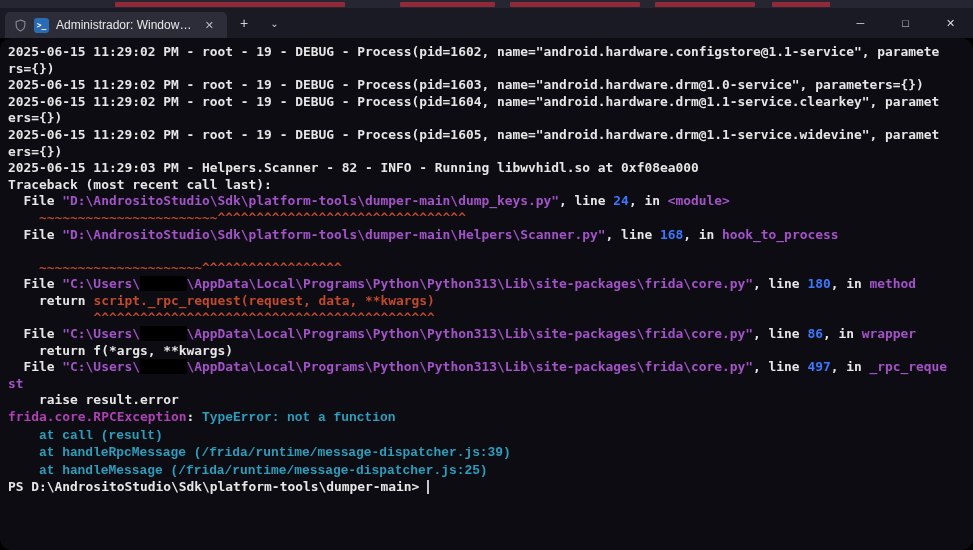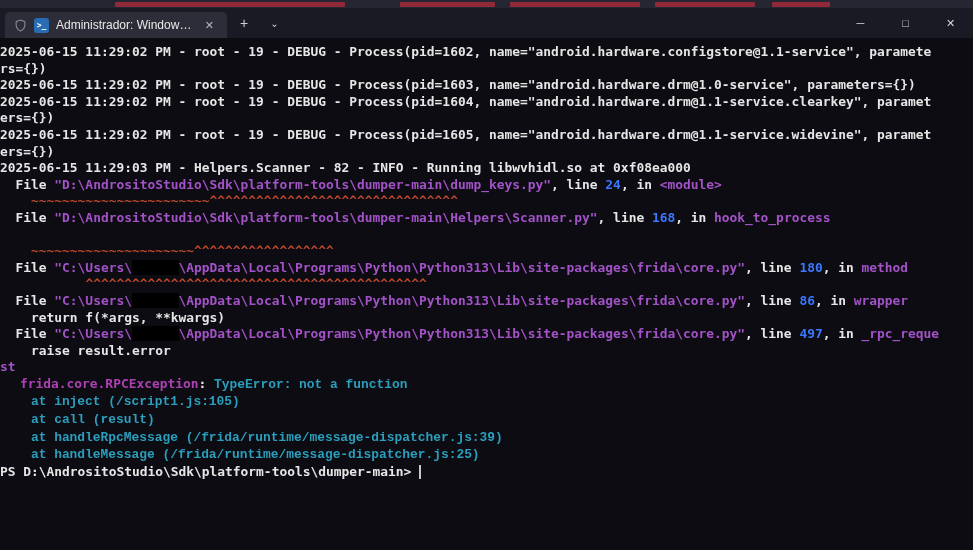--- a/index.html
+++ b/index.html
@@ -29,28 +29,28 @@
                text-overflow:ellipsis; flex:1; }
   .tab-close { color:#b8b8c0; font-size:11px; cursor:pointer; padding:2px 4px; border-radius:3px; flex:none; }
   .tb-btn { color:#cfcfd6; font-size:14px; padding:2px 9px; margin-left:4px; cursor:pointer; border-radius:3px; }
   .tb-btn.small { font-size:10px; }
   .spacer { flex:1; }
   .win-controls { display:flex; height:30px; align-self:flex-start; }
   .wc { width:45px; height:30px; display:flex; align-items:center; justify-content:center;
         color:#d6d6dc; font-size:11px; cursor:pointer; }
 
   
-  .terminal { flex:1; background:var(--terminal-bg,#0c0c12); padding:6px 0 0 0; overflow:hidden; }
+  .terminal { flex:1; background:var(--terminal-bg,#0c0c12); padding:6px 0 0 8px; overflow:hidden;border-radius:12px; }
   .tline { font-family:"DejaVu Sans Mono", monospace; font-size:12.9px; font-weight:600;
            line-height:16.6px; white-space:pre; color:var(--text-default,#e4e4e4); }
   .c-fg     { color:var(--text-default,#e4e4e4); }
   .c-path   { color:var(--text-path,#a352c8); }
   .c-num    { color:var(--text-line-number,#3b78ff); }
   .c-code   { color:var(--text-error-code,#c3492b); }
-  .c-mag    { color:var(--text-exception,#ad41b4);margin-left:20px; }
+  .c-mag    { color:var(--text-exception,#ad41b4); }
   .c-cyan   { color:var(--text-cyan,#2b9fbd);font-family:Liberation Mono, monospace; }
   .c-redact { background:#000; color:transparent; }
   .cursor   { display:inline-block; width:2px; height:14px; background:#c8c8c8;
               vertical-align:text-bottom; animation:blink 1.1s steps(1) infinite; }
   @keyframes blink { 50% { opacity:0; } }
 </style>
 </head>
 <body>
 
 <div class="window">
@@ -86,33 +86,34 @@
 
   <div class="terminal">
       <div class="tline"><span class="c-fg">2025-06-15 11:29:02 PM - root - 19 - DEBUG - Process(pid=1602, name="android.hardware.configstore@1.1-service", paramete</span></div>
       <div class="tline"><span class="c-fg">rs={})</span></div>
       <div class="tline"><span class="c-fg">2025-06-15 11:29:02 PM - root - 19 - DEBUG - Process(pid=1603, name="android.hardware.drm@1.0-service", parameters={})</span></div>
       <div class="tline"><span class="c-fg">2025-06-15 11:29:02 PM - root - 19 - DEBUG - Process(pid=1604, name="android.hardware.drm@1.1-service.clearkey", paramet</span></div>
       <div class="tline"><span class="c-fg">ers={})</span></div>
       <div class="tline"><span class="c-fg">2025-06-15 11:29:02 PM - root - 19 - DEBUG - Process(pid=1605, name="android.hardware.drm@1.1-service.widevine", paramet</span></div>
       <div class="tline"><span class="c-fg">ers={})</span></div>
       <div class="tline"><span class="c-fg">2025-06-15 11:29:03 PM - Helpers.Scanner - 82 - INFO - Running libwvhidl.so at 0xf08ea000</span></div>
+      <div class="tline"><span class="c-fg">Traceback (most recent call last):</span></div>
       <div class="tline"><span class="c-fg">  File </span><span class="c-path">"D:\AndrositoStudio\Sdk\platform-tools\dumper-main\dump_keys.py"</span><span class="c-fg">, line </span><span class="c-num">24</span><span class="c-fg">, in </span><span class="c-path">&lt;module&gt;</span></div>
       <div class="tline"><span class="c-fg">    </span><span class="c-code">~~~~~~~~~~~~~~~~~~~~~~~^^^^^^^^^^^^^^^^^^^^^^^^^^^^^^^^</span></div>
       <div class="tline"><span class="c-fg">  File </span><span class="c-path">"D:\AndrositoStudio\Sdk\platform-tools\dumper-main\Helpers\Scanner.py"</span><span class="c-fg">, line </span><span class="c-num">168</span><span class="c-fg">, in </span><span class="c-path">hook_to_process</span></div>
       <div class="tline"><span class="c-fg">    </span></div>
       <div class="tline"><span class="c-fg">    </span><span class="c-code">~~~~~~~~~~~~~~~~~~~~~^^^^^^^^^^^^^^^^^^</span></div>
       <div class="tline"><span class="c-fg">  File </span><span class="c-path">"C:\Users\</span><span class="c-redact">      </span><span class="c-path">\AppData\Local\Programs\Python\Python313\Lib\site-packages\frida\core.py"</span><span class="c-fg">, line </span><span class="c-num">180</span><span class="c-fg">, in </span><span class="c-path">method</span></div>
+      <div class="tline"><span class="c-fg">    return </span><span class="c-code">script._rpc_request(request, data, **kwargs)</span></div>
       <div class="tline"><span class="c-fg">           </span><span class="c-code">^^^^^^^^^^^^^^^^^^^^^^^^^^^^^^^^^^^^^^^^^^^^</span></div>
       <div class="tline"><span class="c-fg">  File </span><span class="c-path">"C:\Users\</span><span class="c-redact">      </span><span class="c-path">\AppData\Local\Programs\Python\Python313\Lib\site-packages\frida\core.py"</span><span class="c-fg">, line </span><span class="c-num">86</span><span class="c-fg">, in </span><span class="c-path">wrapper</span></div>
       <div class="tline"><span class="c-fg">    return f(*args, **kwargs)</span></div>
       <div class="tline"><span class="c-fg">  File </span><span class="c-path">"C:\Users\</span><span class="c-redact">      </span><span class="c-path">\AppData\Local\Programs\Python\Python313\Lib\site-packages\frida\core.py"</span><span class="c-fg">, line </span><span class="c-num">497</span><span class="c-fg">, in </span><span class="c-path">_rpc_reque</span></div>
+      <div class="tline"><span class="c-path">st</span></div>
       <div class="tline"><span class="c-fg">    raise result.error</span></div>
-      <div class="tline"><span class="c-path">st</span></div>
       <div class="tline"><span class="c-mag">frida.core.RPCException</span><span class="c-fg">: </span><span class="c-cyan">TypeError: not a function</span></div>
-      <div class="tline"><span class="c-cyan">    at inject (/script1.js:105)</span></div>
       <div class="tline"><span class="c-cyan">    at call (result)</span></div>
       <div class="tline"><span class="c-cyan">    at handleRpcMessage (/frida/runtime/message-dispatcher.js:39)</span></div>
       <div class="tline"><span class="c-cyan">    at handleMessage (/frida/runtime/message-dispatcher.js:25)</span></div>
       <div class="tline"><span class="c-fg">PS D:\AndrositoStudio\Sdk\platform-tools\dumper-main&gt; </span><span class="cursor"></span></div>
     </div>
 
 </div>
 
 </body></html>

